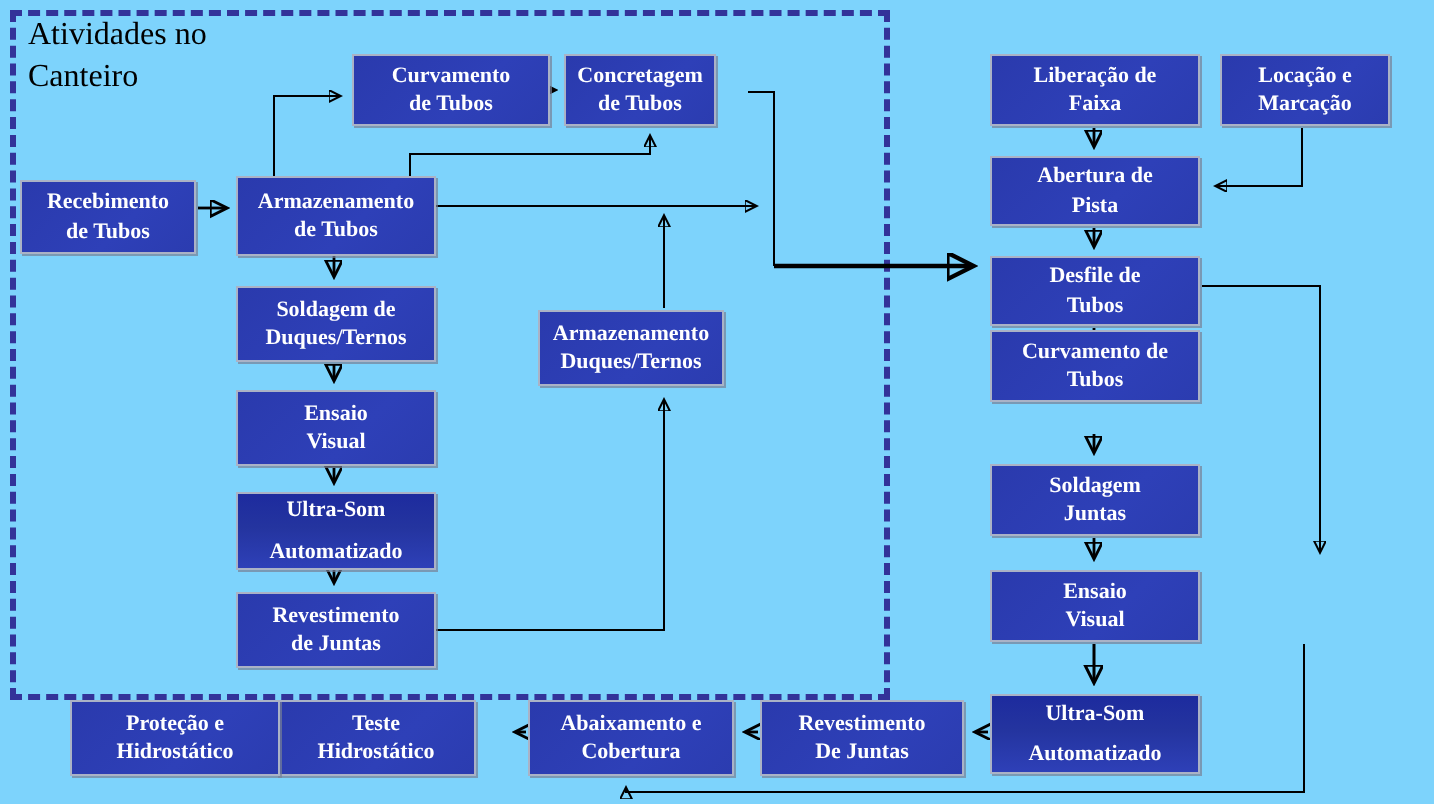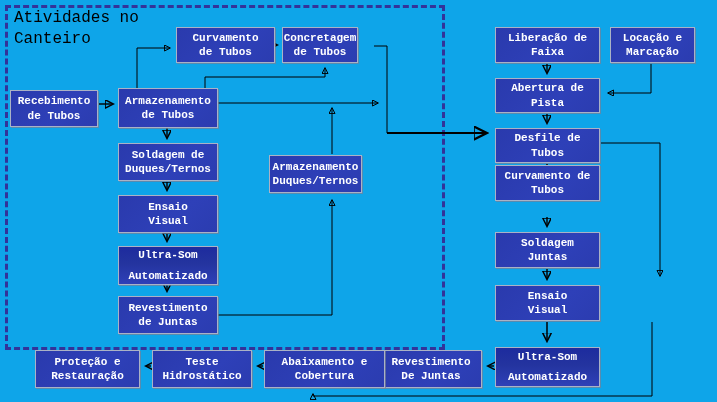--- a/index.html
+++ b/index.html
@@ -1,18 +1,18 @@
 <!DOCTYPE html>
 <html><head>
 <meta charset="utf-8">
 <style>
   html,body{margin:0;padding:0;background:#fff;}
   #stage{
-    position:relative;width:717px;height:402px;background:#0ea5e9;
-    font-family:Liberation Mono, monospace;overflow:hidden;
+    position:relative;width:717px;height:402px;background:#7dd3fc;
+    font-family:Liberation Serif, serif;overflow:hidden;
   }
   #region-box{
     position:absolute;left:5px;top:5px;width:434px;height:339px;
     border:3px dashed #333399;background:transparent;
   }
   #region-title{
     position:absolute;left:14px;top:8px;width:150px;
     font-size:16px;line-height:1.3;color:#000;white-space:pre-line;
   }
   .node{
@@ -155,20 +155,20 @@
 Tubos</div>
   <div class="node" style="left:495px;top:232px;width:105px;height:36px">Soldagem
 Juntas</div>
   <div class="node" style="left:495px;top:285px;width:105px;height:36px">Ensaio
 Visual</div>
   <div class="node ultra" style="left:495px;top:347px;width:105px;height:40px">Ultra-Som
 Automatizado</div>
 
   <div class="node" style="left:380px;top:350px;width:102px;height:38px">Revestimento
 De Juntas</div>
-  <div class="node" style="left:264px;top:350px;width:121px;height:38px">Abaixamento e
+  <div class="node" style="left:264px;top:350px;width:103px;height:38px">Abaixamento e
 Cobertura</div>
-  <div class="node" style="left:152px;top:350px;width:100px;height:38px">Teste
+  <div class="node" style="left:138px;top:350px;width:100px;height:38px">Teste
 Hidrostático</div>
   <div class="node" style="left:35px;top:350px;width:105px;height:38px">Proteção e
-Restauração</div>
+Hidrostático</div>
 
 </div>
 
 </body></html>

